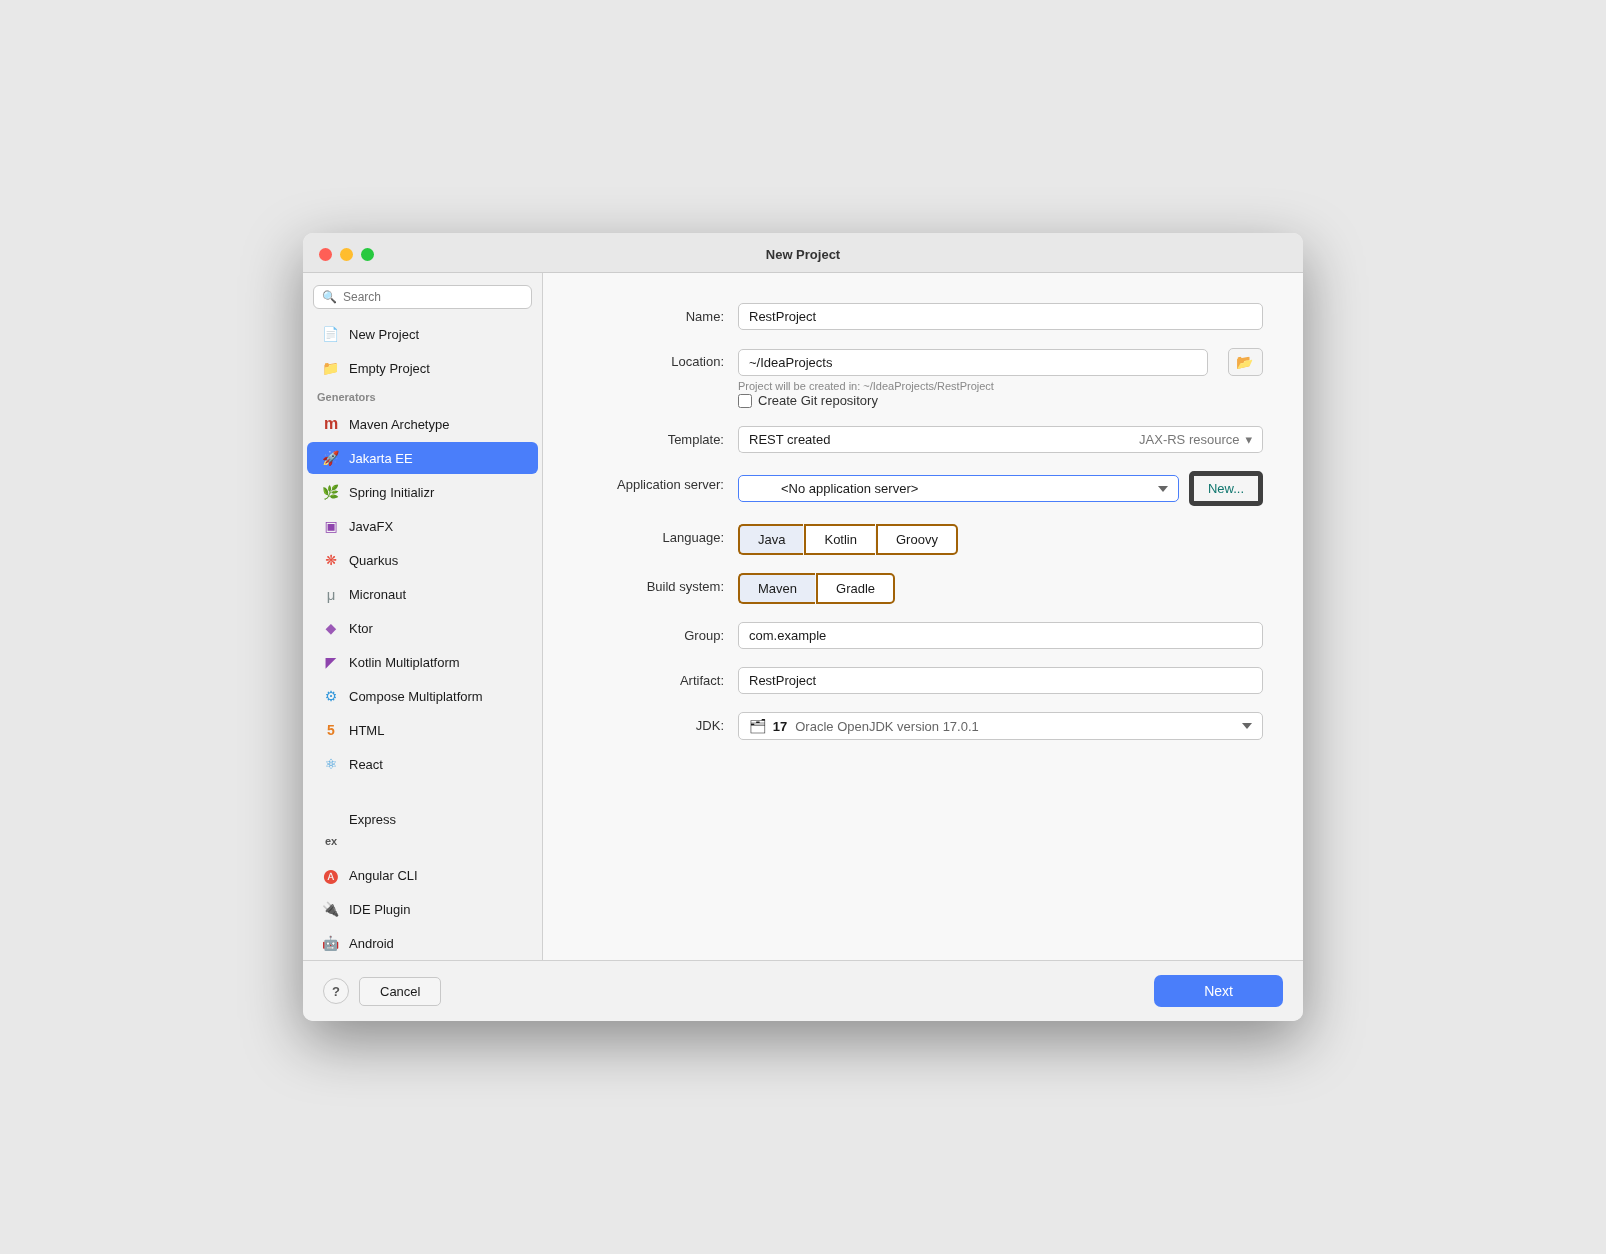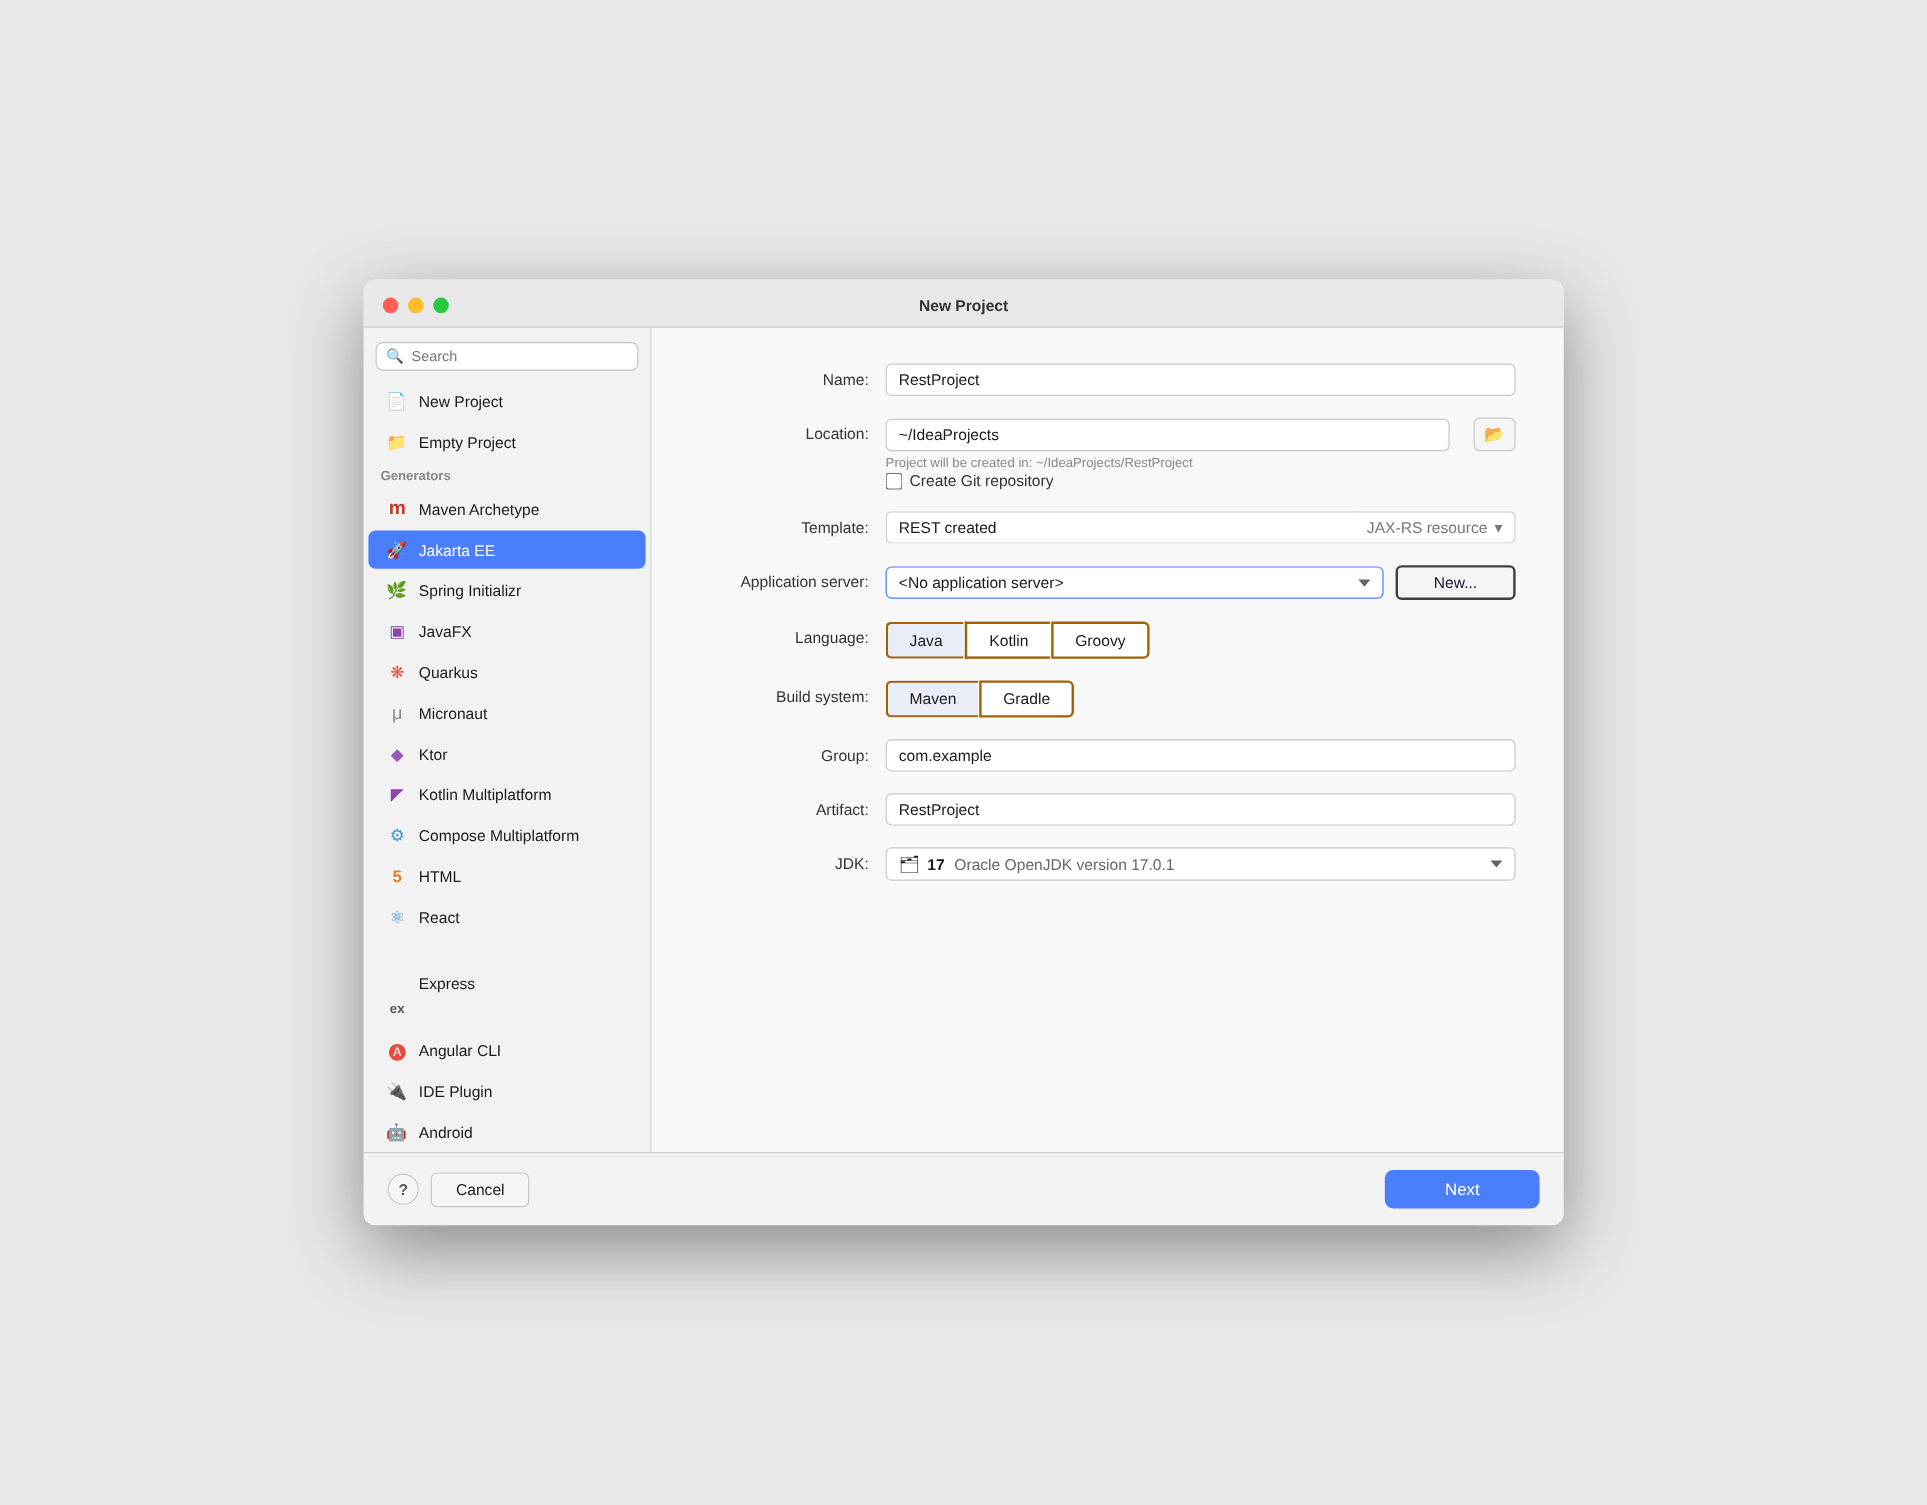--- a/index.html
+++ b/index.html
@@ -231,36 +231,37 @@
       border-radius: 5px;
       background: #fff;
       padding: 5px 10px;
       cursor: pointer;
       gap: 4px;
     }
     .appserver-text {
       flex: 1;
       font-size: 13px;
       color: #1a1a1a;
+      margin-left: 32px;
     }
     .chevron-down {
       width: 0;
       height: 0;
       border-left: 5px solid transparent;
       border-right: 5px solid transparent;
       border-top: 6px solid #666;
     }
     .new-btn {
-      border: 2px solid #404040;
+      border: 5px solid #404040;
       border-radius: 5px;
       background: #f5f5f5;
-      padding: 5px 30px;
-      font-size: 13px;
-      cursor: pointer;
-      color: #0f172a;
+      padding: 5px 14px;
+      font-size: 13px;
+      cursor: pointer;
+      color: #0f766e;
     }
     .button-group {
       display: flex;
       gap: 1px;
     }
     .btn-seg {
       border: 2px solid #a16207;
       background: #fff;
       padding: 6px 18px;
       font-size: 13px;

